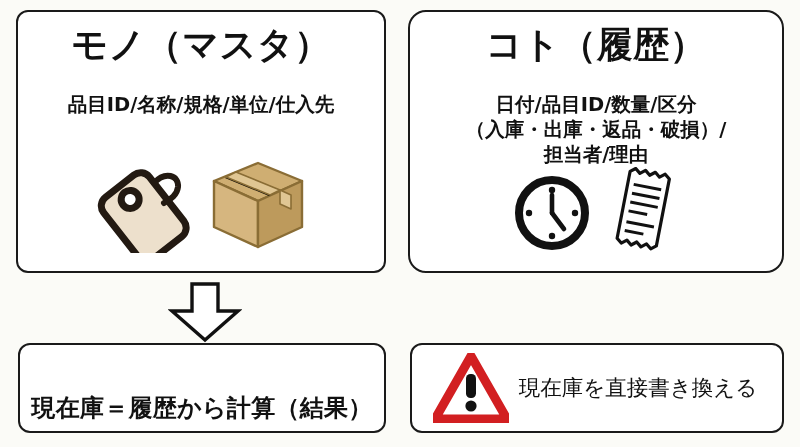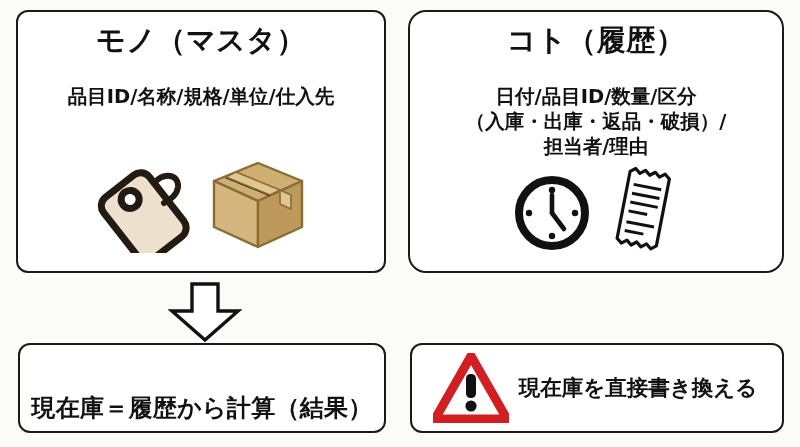--- a/index.html
+++ b/index.html
@@ -54,21 +54,21 @@
   #panel-warning {
     left: 410px;
     top: 343px;
     width: 374px;
     height: 90px;
   }
 
   .panel-title {
     text-align: center;
     font-weight: 700;
-    font-size: 29px;
+    font-size: 36px;
     line-height: 1.15;
     letter-spacing: 0.5px;
     margin: 12px 0 4px 0;
     color: #111111;
   }
 
   .panel-sub {
     text-align: center;
     font-weight: 700;
     font-size: 19.5px;
@@ -128,21 +128,21 @@
     gap: 10px;
     padding: 0 10px 0 6px;
     box-sizing: border-box;
   }
   .warn-icon {
     flex: 0 0 auto;
     width: 76px;
     height: 70px;
   }
   .warn-text {
-    font-weight: 700;
+    font-weight: 400;
     font-size: 21.5px;
     line-height: 1.24;
     color: #111111;
     text-align: right;
     white-space: nowrap;
   }
   .warn-text .warn-line { display: block; }
 </style>
 </head>
 <body>

